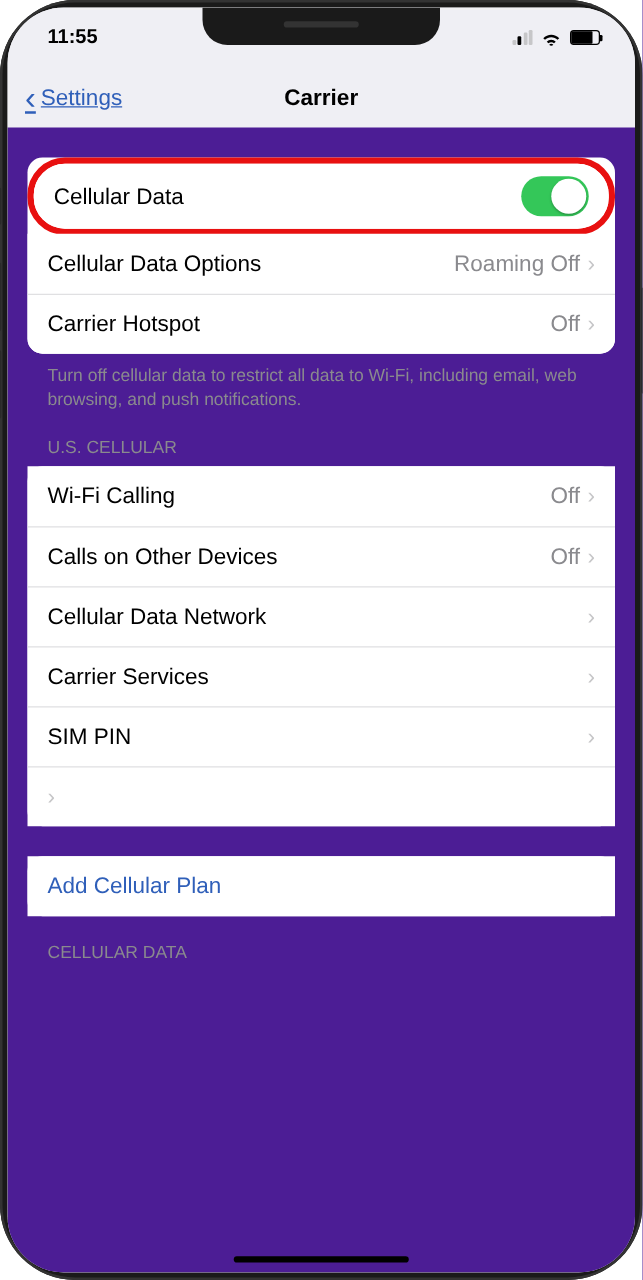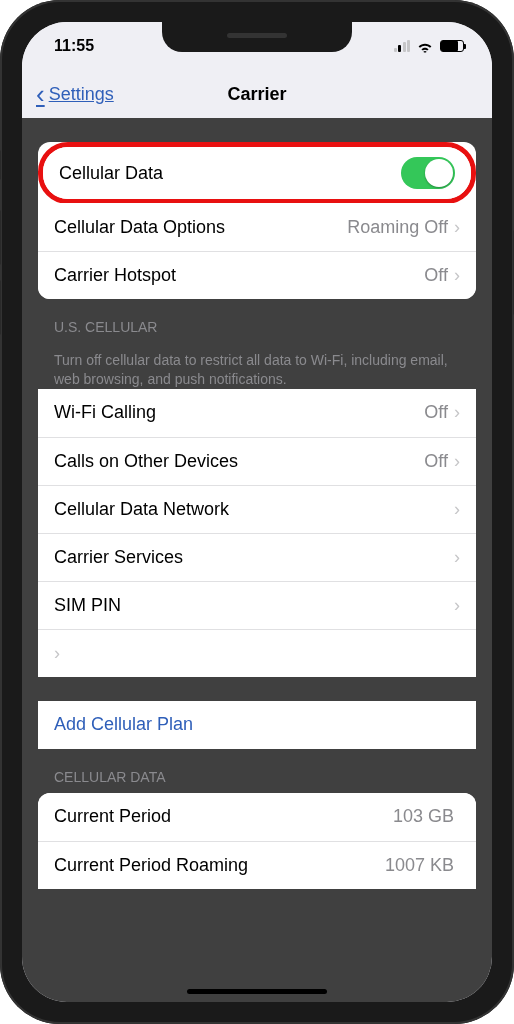--- a/index.html
+++ b/index.html
@@ -9,21 +9,21 @@
       display: flex;
       justify-content: center;
       width: 514px;
       height: 1024px;
     }
     .phone-frame {
       width: 514px;
       height: 1024px;
       background: #1a1a1a;
       border-radius: 60px;
-      padding: 22px;
+      padding: 6px;
       position: relative;
       box-shadow: inset 0 0 0 2px #333;
     }
     .side-btn { position: absolute; background: #2a2a2a; border-radius: 2px; }
     .sb1 { left: -3px; top: 150px; width: 4px; height: 30px; }
     .sb2 { left: -3px; top: 210px; width: 4px; height: 55px; }
     .sb3 { left: -3px; top: 280px; width: 4px; height: 55px; }
     .sb4 { right: -3px; top: 230px; width: 4px; height: 85px; }
     .screen {
       width: 100%;
@@ -87,21 +87,21 @@
       color: #2f5fb9;
       font-size: 18px;
       text-decoration: underline;
     }
     .chevron-left { margin-right: 4px; font-size: 26px; line-height: 1; text-decoration:none; display:inline-block; color:#2f5fb9;}
     .nav-title { font-size: 18px; font-weight: 600; }
 
     .content {
       overflow: hidden;
       height: calc(100% - 96px);
-      background: #404040;
+      background: #4c1d95;
       position: relative;
     }
     .scroll-area { padding: 0 0 0 0; }
 
     .group {
       margin: 24px 16px 0 16px;
       background: #fff;
       border-radius: 12px;
       overflow: visible;
     }
@@ -212,25 +212,25 @@
               <div class="chevron-right">›</div>
             </div>
             <div class="row">
               <div class="row-label">Carrier Hotspot</div>
               <div class="row-value">Off</div>
               <div class="chevron-right">›</div>
             </div>
           </div>
         </div>
         <div class="section-header-wrap">
+          <div class="footer-text">Turn off cellular data to restrict all data to Wi-Fi, including email, web browsing, and push notifications.</div>
+        </div>
+
+        <div class="section-header-wrap">
           <div class="group-header">U.S. CELLULAR</div>
-        </div>
-
-        <div class="section-header-wrap">
-          <div class="footer-text">Turn off cellular data to restrict all data to Wi-Fi, including email, web browsing, and push notifications.</div>
         </div>
         <div class="group group-tight">
           <div class="group-body">
             <div class="row">
               <div class="row-label">Wi-Fi Calling</div>
               <div class="row-value">Off</div>
               <div class="chevron-right">›</div>
             </div>
             <div class="row">
               <div class="row-label">Calls on Other Devices</div>
@@ -258,31 +258,19 @@
         <div class="group">
           <div class="group-body">
             <div class="row link-row">
               <div class="row-label">Add Cellular Plan</div>
             </div>
           </div>
         </div>
 
         <div class="section-header-wrap">
           <div class="group-header">CELLULAR DATA</div>
-        </div>
-        <div class="group group-tight" style="margin-bottom:0; border-radius:12px 12px 0 0;">
-          <div class="group-body" style="border-radius:12px 12px 0 0;">
-            <div class="row">
-              <div class="row-label">Current Period</div>
-              <div class="row-value">103 GB</div>
-            </div>
-            <div class="row">
-              <div class="row-label">Current Period Roaming</div>
-              <div class="row-value">1007 KB</div>
-            </div>
-          </div>
         </div>
 
       </div>
       <div class="home-indicator"></div>
     </div>
   </div>
 </div>
 
 </body></html>

